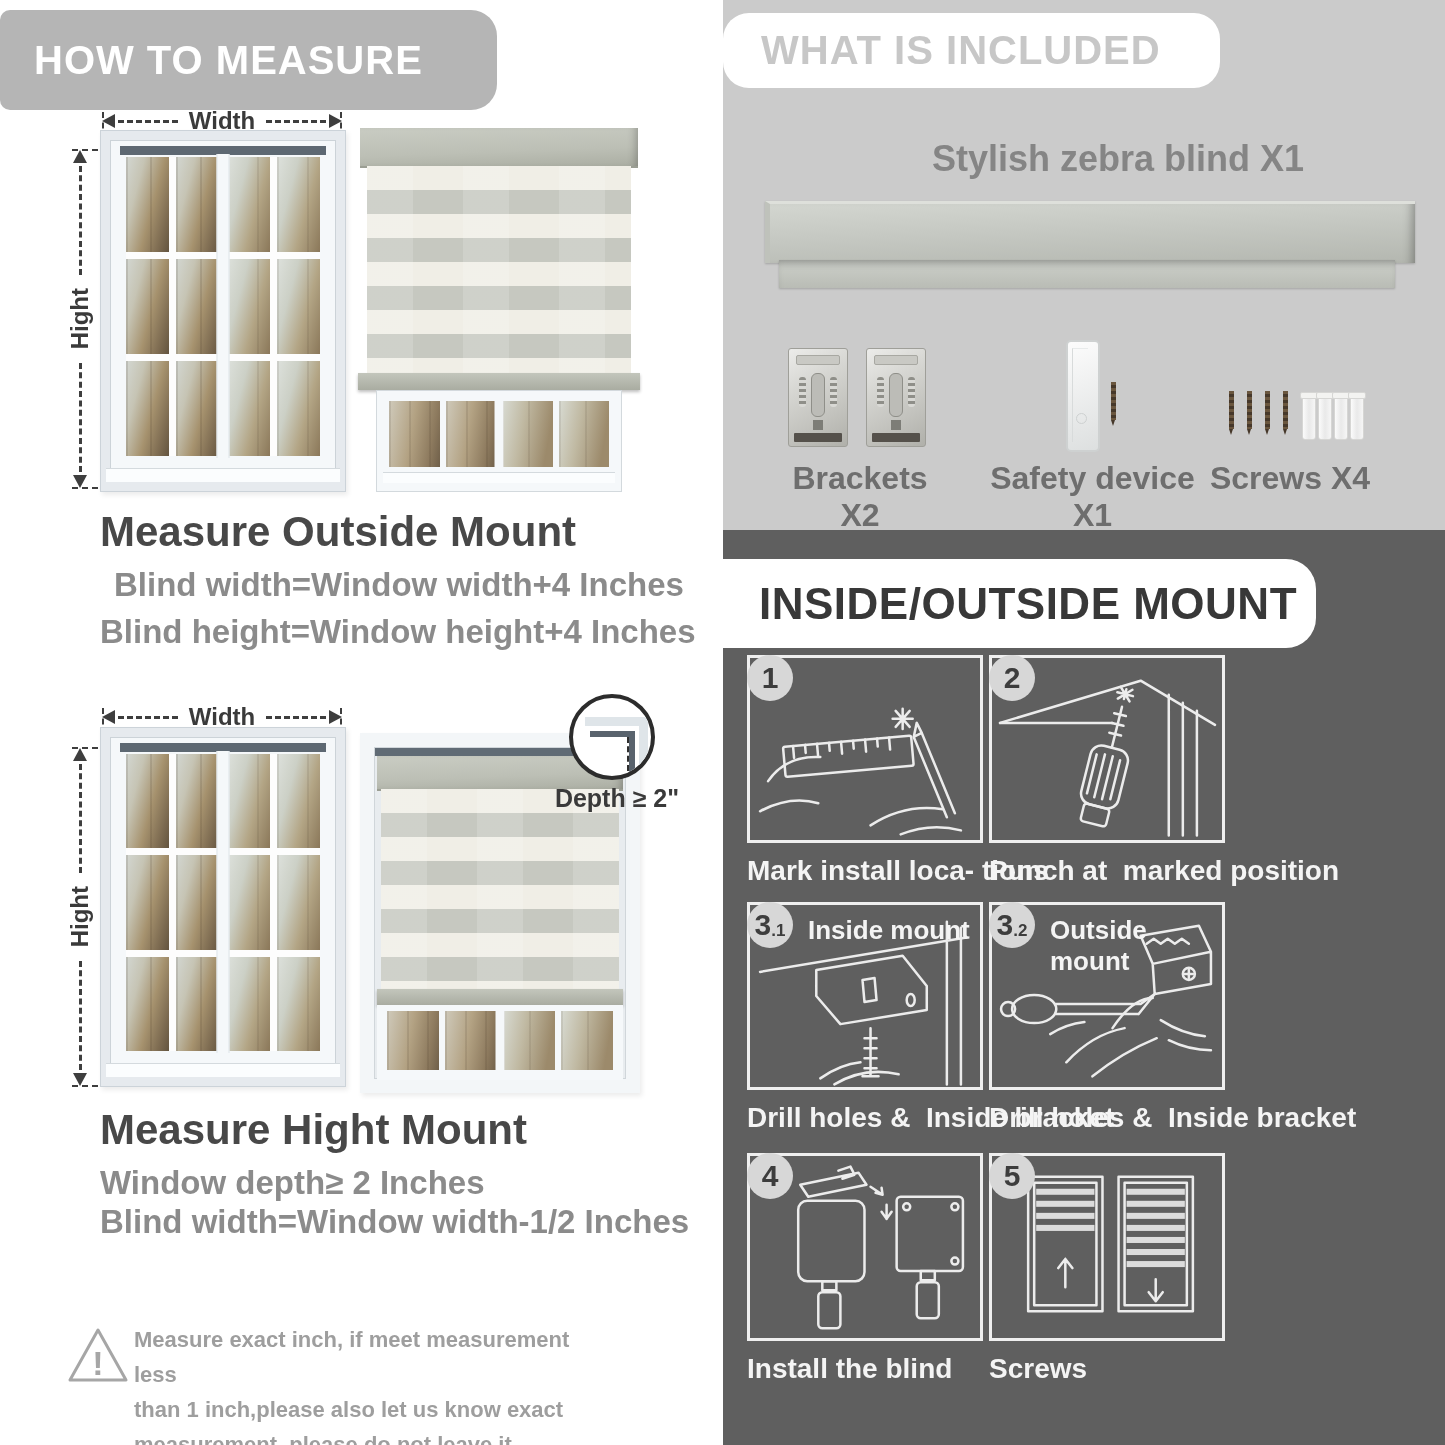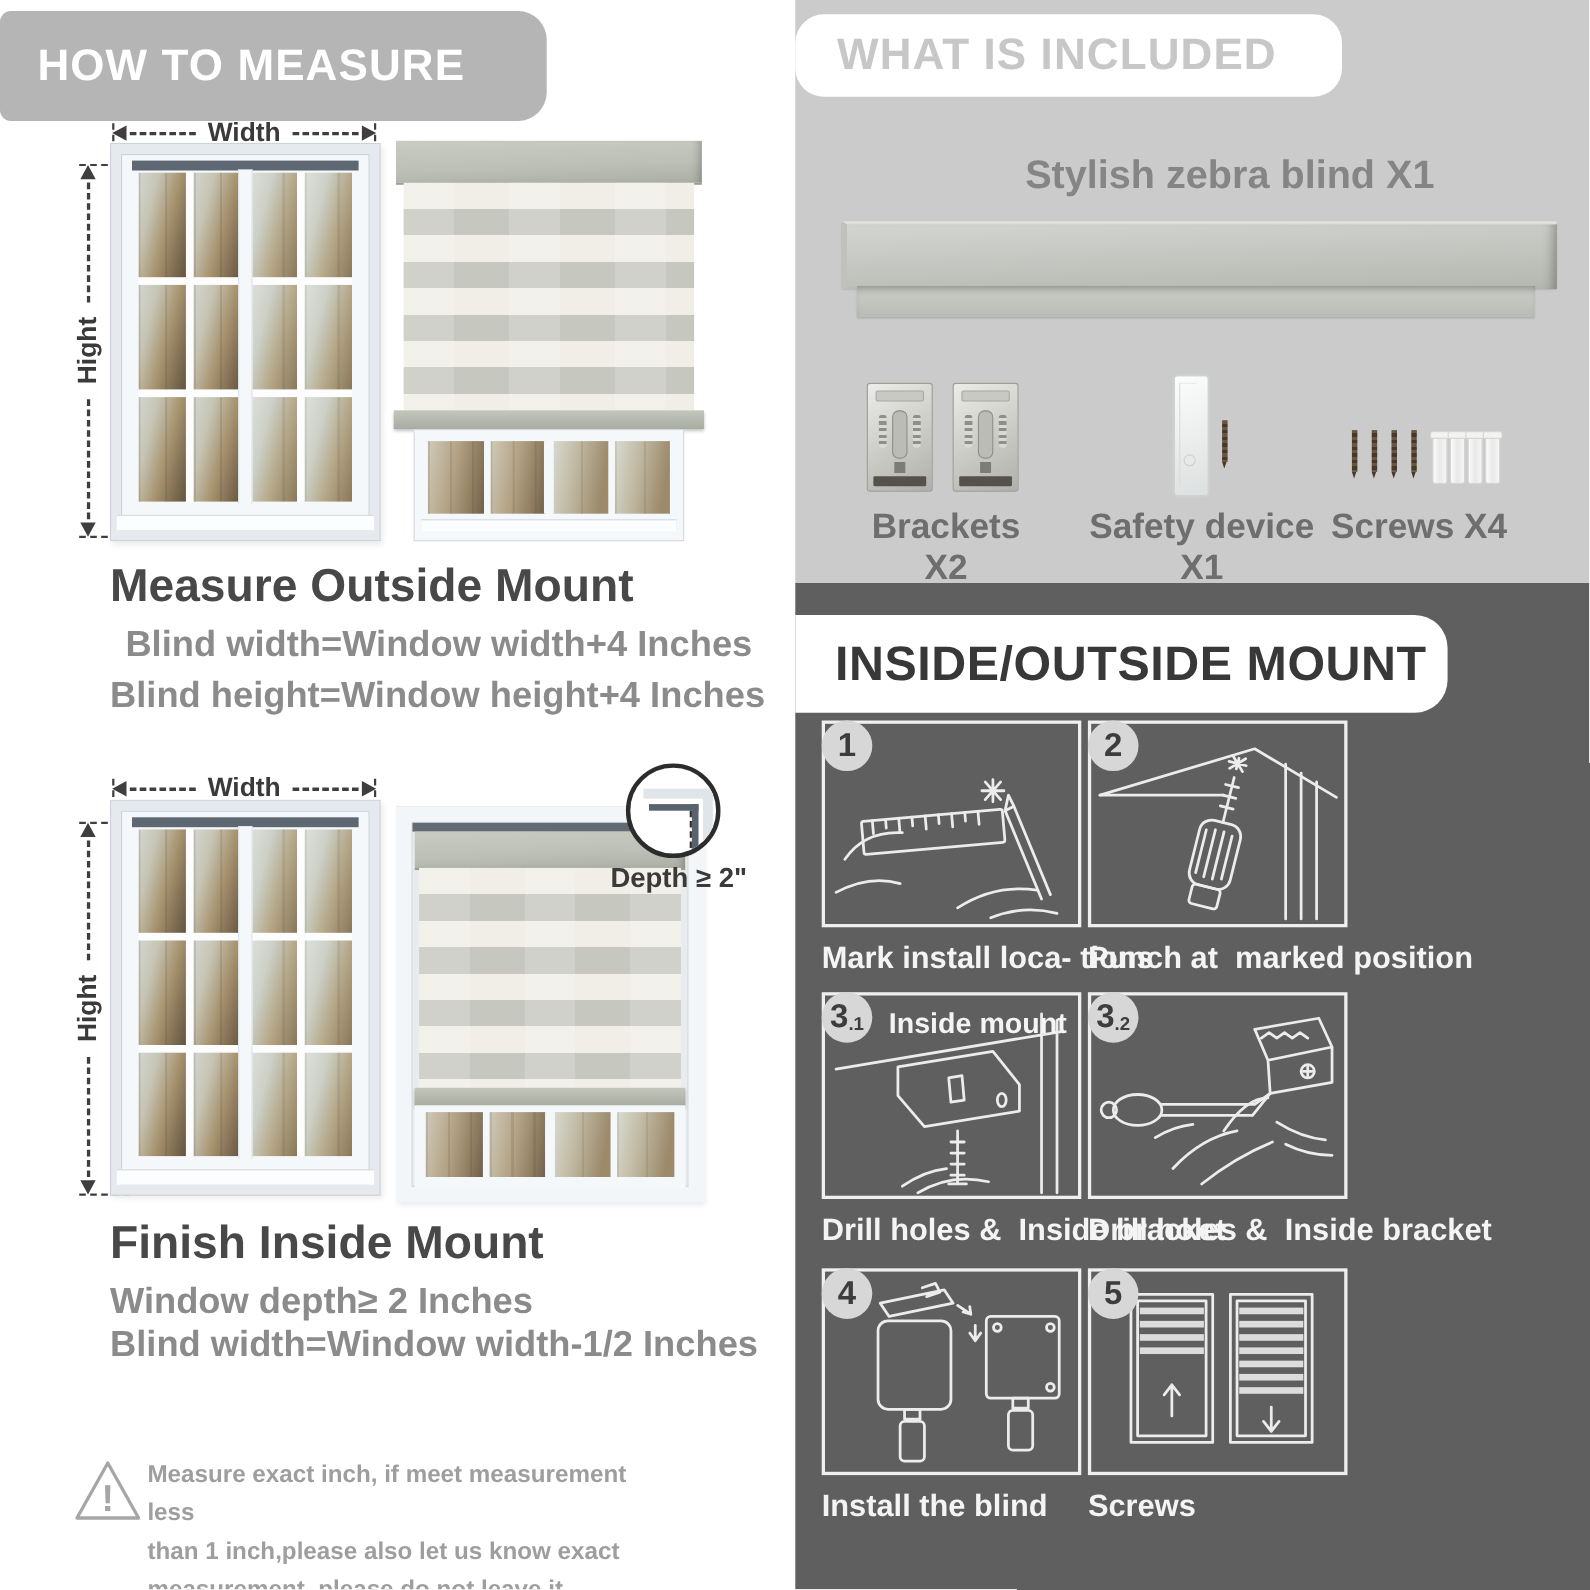--- a/index.html
+++ b/index.html
@@ -303,21 +303,21 @@
     </div>
   </div>
 
   <div class="mag">
     <div class="m-outer"></div>
     <div class="m-dark"></div>
     <div class="m-dash"></div>
   </div>
   <div class="depthlab">Depth ≥ 2"</div>
 
-  <div class="h1" style="left:100px;top:1106px;">Finish Inside Mount</div>
+  <div class="h1" style="left:100px;top:1106px;">Measure Hight Mount</div>
   <div class="sub" style="left:100px;top:1164px;">Window depth≥ 2 Inches</div>
   <div class="sub" style="left:100px;top:1203px;">Blind width=Window width-1/2 Inches</div>
 
   <svg class="warn-tri" viewBox="0 0 64 58">
     <path d="M32 4 L60 54 L4 54 Z" fill="none" stroke="#a6a6a6" stroke-width="3" stroke-linejoin="round"></path>
   </svg>
   <div class="warn-mark">!</div>
   <div class="warn-text">
     <div>Measure exact inch, if meet measurement less</div>
     <div>than 1 inch,please also let us know exact</div>
@@ -429,20 +429,21 @@
     </div>
     <div class="pcap">Drill holes &amp;  Inside bracket</div>
   </div>
 
   <div class="step" style="left:989px;top:902px;">
     <div class="pframe">
       <div class="badge">
           <span>3</span>
           <span class="bsub">.2</span>
         </div>
+      <div class="ptitle">Outside mount</div>
       <svg viewBox="0 0 229 176">
         <path class="sk" d="M148 28 L206 18 L218 44 L160 56 Z M160 56 L218 44 L218 76 L162 86 Z"></path>
         <path class="sk" d="M154 36 l7 -5 7 5 7 -5 7 5 7 -5 7 5"></path>
         <circle class="sk" cx="196" cy="66" r="6"></circle>
         <path class="sk" d="M192 66 h8 M196 62 v8"></path>
         <path class="sk" d="M64 96 H148 M64 106 H146 M148 96 L162 86 M146 106 L162 86"></path>
         <ellipse class="sk" cx="42" cy="101" rx="22" ry="14"></ellipse>
         <circle class="sk" cx="16" cy="101" r="7"></circle>
         <path class="sk" d="M74 154 q26 -28 58 -34 M100 168 q30 -24 64 -38 M58 126 q16 -10 34 -12 M120 120 q20 -30 40 -30"></path>
         <path class="sk" d="M168 112 q22 14 44 16 M176 132 q20 10 42 10"></path>

